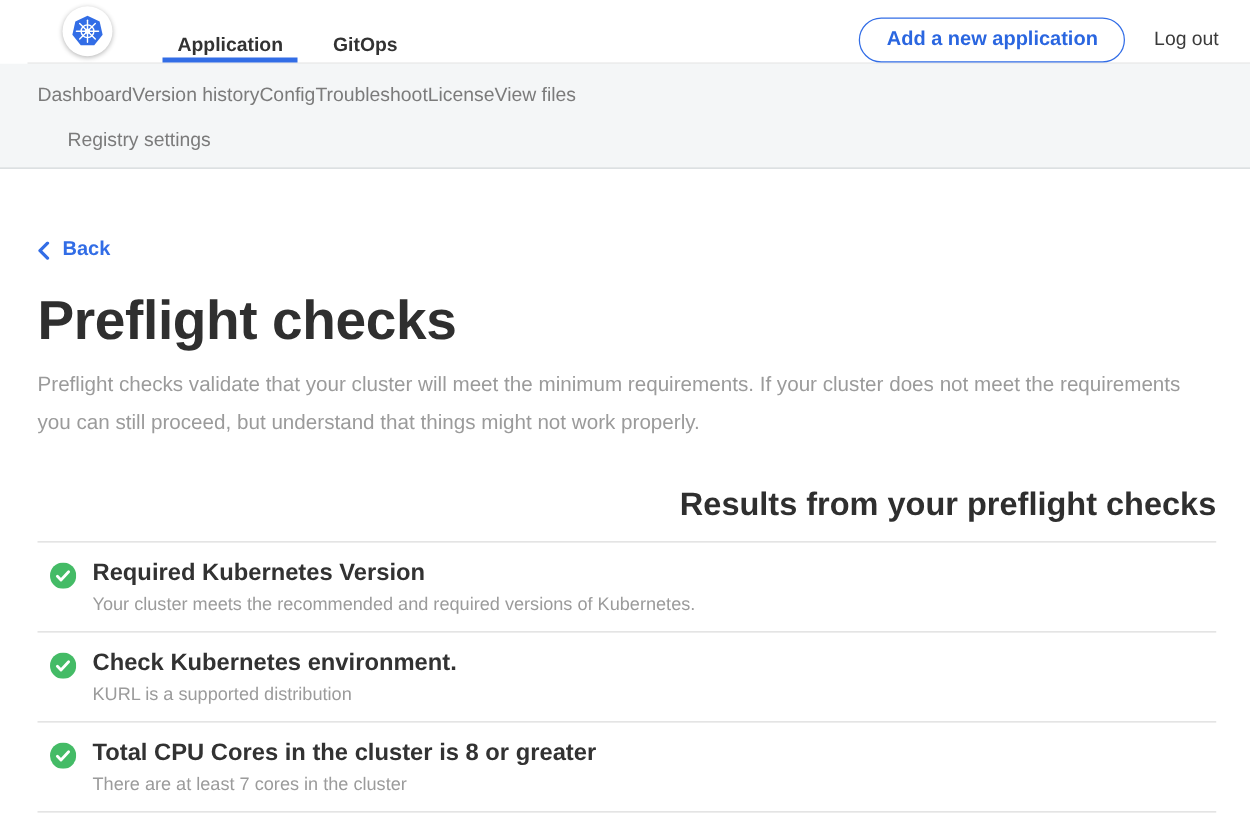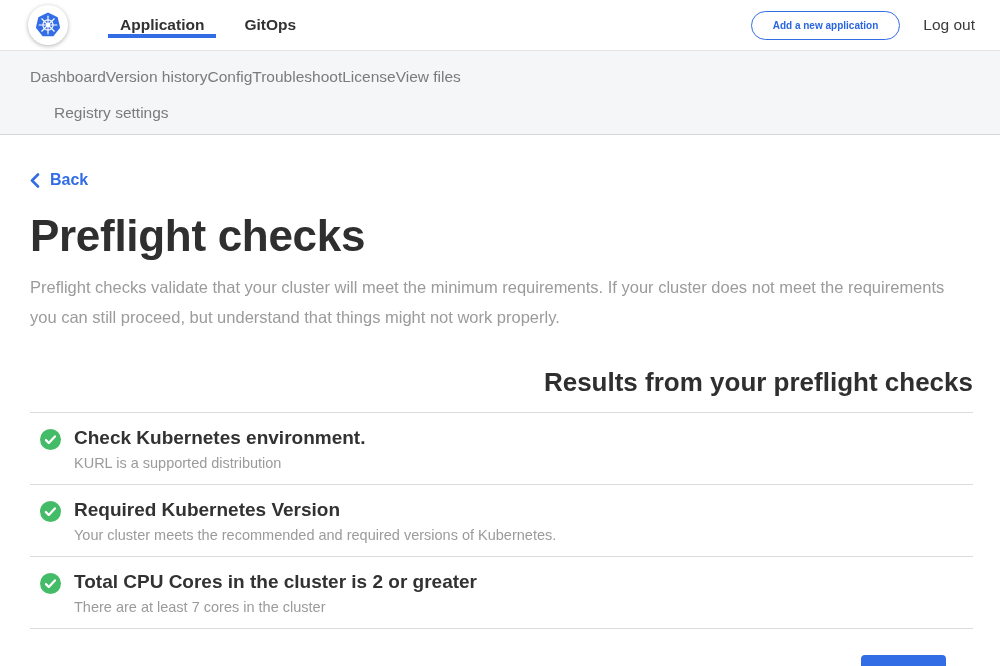--- a/index.html
+++ b/index.html
@@ -7,24 +7,25 @@
   body {
     font-family:"Liberation Sans", sans-serif;
     background:#ffffff;
     color:#323232;
     overflow:hidden;
   }
   
   .topnav {
     height:51px;
     display:flex;
-    align-items:center;
+    align-items:flex-end;
     padding:0 25px 0 28px;
     border-bottom:1px solid #e4e4e4;
     background:#fff;
+    margin-left:22px;
   }
   .logo-wrap {
     align-self:center;
     width:40px; height:40px;
     border-radius:50%;
     background:#fff;
     box-shadow:0 1px 4px rgba(0,0,0,.3);
     display:flex; align-items:center; justify-content:center;
     margin-right:40px;
   }
@@ -37,21 +38,21 @@
     cursor:pointer;
   }
   .tab.active { border-bottom-color:#326de6; }
   .topnav-right { margin-left:auto; display:flex; align-items:center; gap:23px; }
   .add-btn {
     border:1px solid #326de6;
     color:#2a66e0;
     background:#fff;
     border-radius:18px;
     padding:8px 21px;
-    font-size:10px; font-weight:700;
+    font-size:16px; font-weight:700;
     font-family:"Liberation Sans", sans-serif;
     cursor:pointer;
   }
   .logout { font-size:15.5px; color:#3a3a3a; cursor:pointer; }
 
   
   .subnav {
     background:#f4f6f7;
     border-bottom:1px solid #d4d8da;
     padding:13px 0 8px 30px;
@@ -59,20 +60,21 @@
   .subnav-row { display:flex; height:26px; align-items:center; }
   .subnav-row.second { margin-top:10px; padding-left:24px; }
   .subnav-item { font-size:15.5px; color:#7b7b7b; cursor:pointer; white-space:nowrap; }
 
   
   .main { padding:36px 27px 0 30px; }
   .back {
     display:inline-flex; align-items:center; gap:10px;
     color:#326de6; font-weight:700; font-size:16px;
     cursor:pointer;
+    margin-top:20px;
   }
   .page-title {
     margin-top:19px;
     font-size:44px; font-weight:700; color:#2f2f2f;
     letter-spacing:-0.3px;
   }
   .page-desc {
     margin-top:11px;
     font-size:16.5px; line-height:30px;
     color:#9b9b9b;
@@ -161,43 +163,43 @@
   <h2 class="results-title">Results from your preflight checks</h2>
 
   <div class="checks">
 
     <div class="check-row">
       <svg class="check-icon" viewBox="0 0 22 22">
         <circle cx="11" cy="11" r="11" fill="#44bb66"></circle>
         <path d="M6.2 11.6l3 3 6.4-6.8" stroke="#ffffff" stroke-width="2.4" fill="none" stroke-linecap="round" stroke-linejoin="round"></path>
       </svg>
       <div>
-        <div class="check-title">Check Kubernetes environment.</div>
-        <div class="check-detail">KURL is a supported distribution</div>
+        <div class="check-title">Required Kubernetes Version</div>
+        <div class="check-detail">Your cluster meets the recommended and required versions of Kubernetes.</div>
       </div>
     </div>
 
     <div class="check-row">
       <svg class="check-icon" viewBox="0 0 22 22">
         <circle cx="11" cy="11" r="11" fill="#44bb66"></circle>
         <path d="M6.2 11.6l3 3 6.4-6.8" stroke="#ffffff" stroke-width="2.4" fill="none" stroke-linecap="round" stroke-linejoin="round"></path>
       </svg>
       <div>
-        <div class="check-title">Required Kubernetes Version</div>
-        <div class="check-detail">Your cluster meets the recommended and required versions of Kubernetes.</div>
+        <div class="check-title">Check Kubernetes environment.</div>
+        <div class="check-detail">KURL is a supported distribution</div>
       </div>
     </div>
 
     <div class="check-row">
       <svg class="check-icon" viewBox="0 0 22 22">
         <circle cx="11" cy="11" r="11" fill="#44bb66"></circle>
         <path d="M6.2 11.6l3 3 6.4-6.8" stroke="#ffffff" stroke-width="2.4" fill="none" stroke-linecap="round" stroke-linejoin="round"></path>
       </svg>
       <div>
-        <div class="check-title">Total CPU Cores in the cluster is 2 or greater</div>
+        <div class="check-title">Total CPU Cores in the cluster is 8 or greater</div>
         <div class="check-detail">There are at least 7 cores in the cluster</div>
       </div>
     </div>
 
   </div>
 
   <div class="footer-actions">
     <button class="rerun-btn">Re-run</button>
   </div>
 

